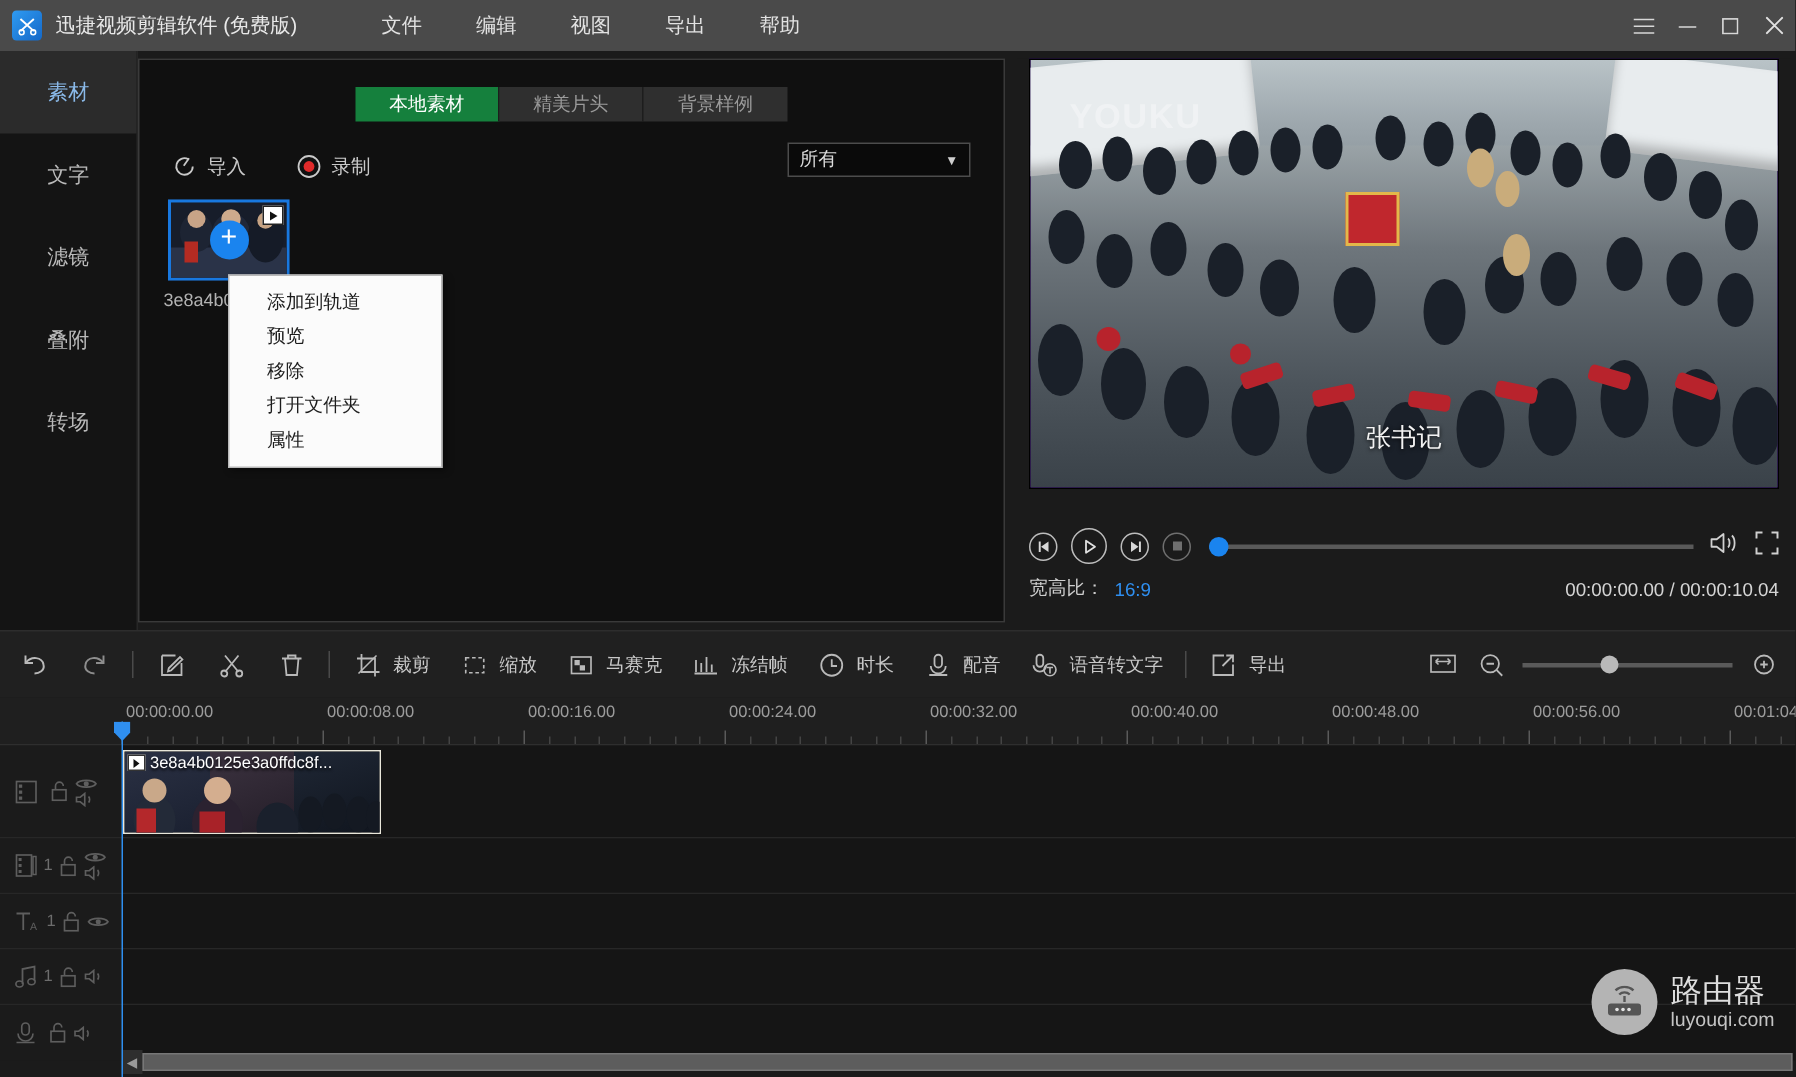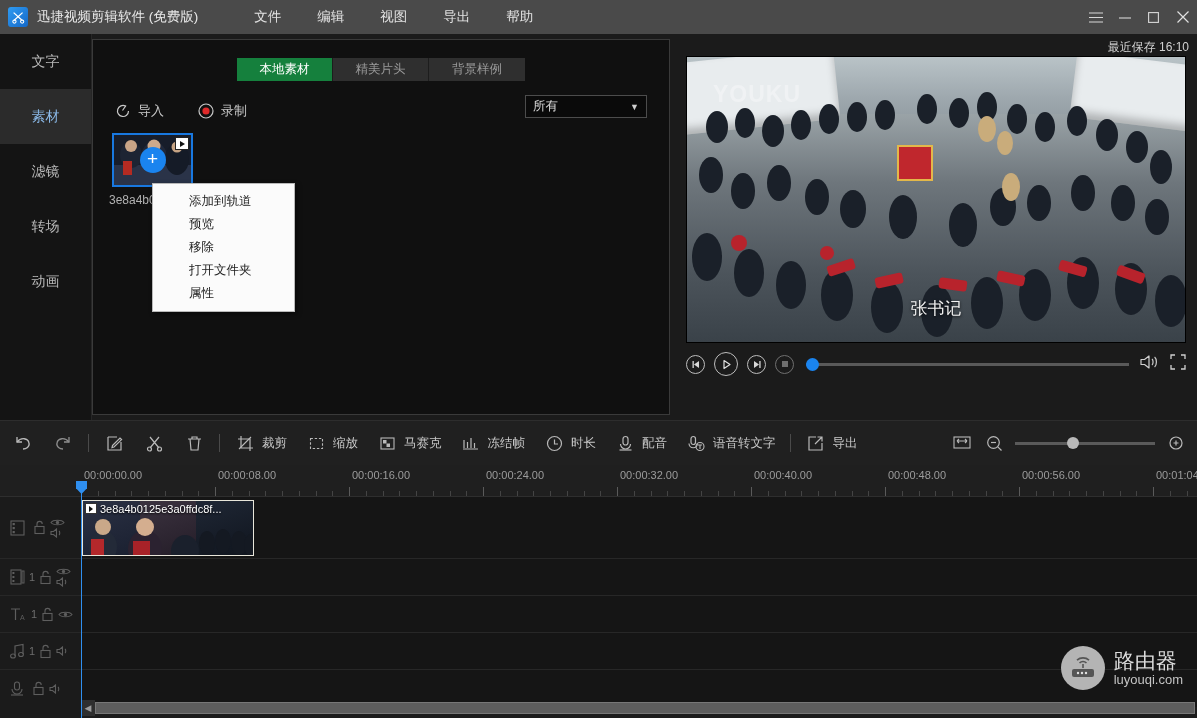--- a/index.html
+++ b/index.html
@@ -125,22 +125,22 @@
   }
 
   
   .ctx-menu {
     position: absolute; left: 59px; top: 143px; width: 143px;
     background: #fbfbfb; border: 1px solid #b9b9b9;
     padding: 6px 0; z-index: 40;
     box-shadow: 2px 2px 5px rgba(0,0,0,0.45);
   }
   .ctx-item {
-    height: 23px; line-height: 23px; padding-left: 36px;
-    font-size: 12.5px; color: #1c1c1c;
+    height: 23px; line-height: 23px; padding-left: 1px;
+    font-size: 12.5px; color: #1c1c1c; margin-left: 24px;
   }
 
   
   .preview-panel {
     position: absolute; left: 678px; top: 5px; width: 516px; height: 410px;
     background: #1b1b1b;
   }
   .saved-label {
     text-align: right; font-size: 12px; color: #d2d2d2;
     padding-right: 5px; height: 17px; line-height: 17px;
@@ -345,25 +345,25 @@
         <svg width="12" height="12" viewBox="0 0 12 12">
             <path d="M0.5 0.5 L11.5 11.5 M11.5 0.5 L0.5 11.5" stroke="#e0e0e0" stroke-width="1.2"></path>
           </svg>
       </div>
     </div>
   </div>
 
   <div class="workarea">
 
     <div class="sidebar">
+      <div class="side-item active">素材</div>
       <div class="side-item">文字</div>
-      <div class="side-item active">素材</div>
       <div class="side-item">滤镜</div>
+      <div class="side-item">叠附</div>
       <div class="side-item">转场</div>
-      <div class="side-item">动画</div>
     </div>
 
     <div class="material-panel">
 
       <div class="tabs">
         <div class="tab active">本地素材</div>
         <div class="tab">精美片头</div>
         <div class="tab">背景样例</div>
       </div>
 
@@ -420,21 +420,20 @@
       <div class="ctx-menu">
         <div class="ctx-item">添加到轨道</div>
         <div class="ctx-item">预览</div>
         <div class="ctx-item">移除</div>
         <div class="ctx-item">打开文件夹</div>
         <div class="ctx-item">属性</div>
       </div>
     </div>
 
     <div class="preview-panel">
-      <div class="saved-label">最近保存 16:10</div>
 
       <div class="video-frame">
         <div class="vf-sky"></div>
         <div class="vf-ground"></div>
         <div class="vf-car l"></div>
         <div class="vf-car r"></div>
         <svg style="position:absolute;inset:0" width="500" height="287">
           <g fill="#1a2029">
             <ellipse cx="30" cy="70" rx="11" ry="16"></ellipse>
               <ellipse cx="58" cy="66" rx="10" ry="15"></ellipse>
@@ -533,20 +532,25 @@
               </svg>
           </span>
           <span>
             <svg width="16" height="16" viewBox="0 0 16 16">
                 <path d="M1 5V1h4M11 1h4v4M15 11v4h-4M5 15H1v-4" fill="none" stroke="#d0d0d0" stroke-width="1.3"></path>
               </svg>
           </span>
         </div>
       </div>
 
+      <div class="aspect-row">
+        <span>宽高比：</span>
+        <span class="val">16:9</span>
+        <span class="times">00:00:00.00 / 00:00:10.04</span>
+      </div>
     </div>
   </div>
 
   <div class="edit-toolbar">
     <div class="et">
       <span class="et-icon">
         <svg width="18" height="16" viewBox="0 0 18 16">
             <path d="M3 7c4-5 11-4 12 1 1 4-3 6-6 6" fill="none" stroke="#b9b9b9" stroke-width="1.3"></path>
             <path d="M3 2v5h5" fill="none" stroke="#b9b9b9" stroke-width="1.3"></path>
           </svg>

